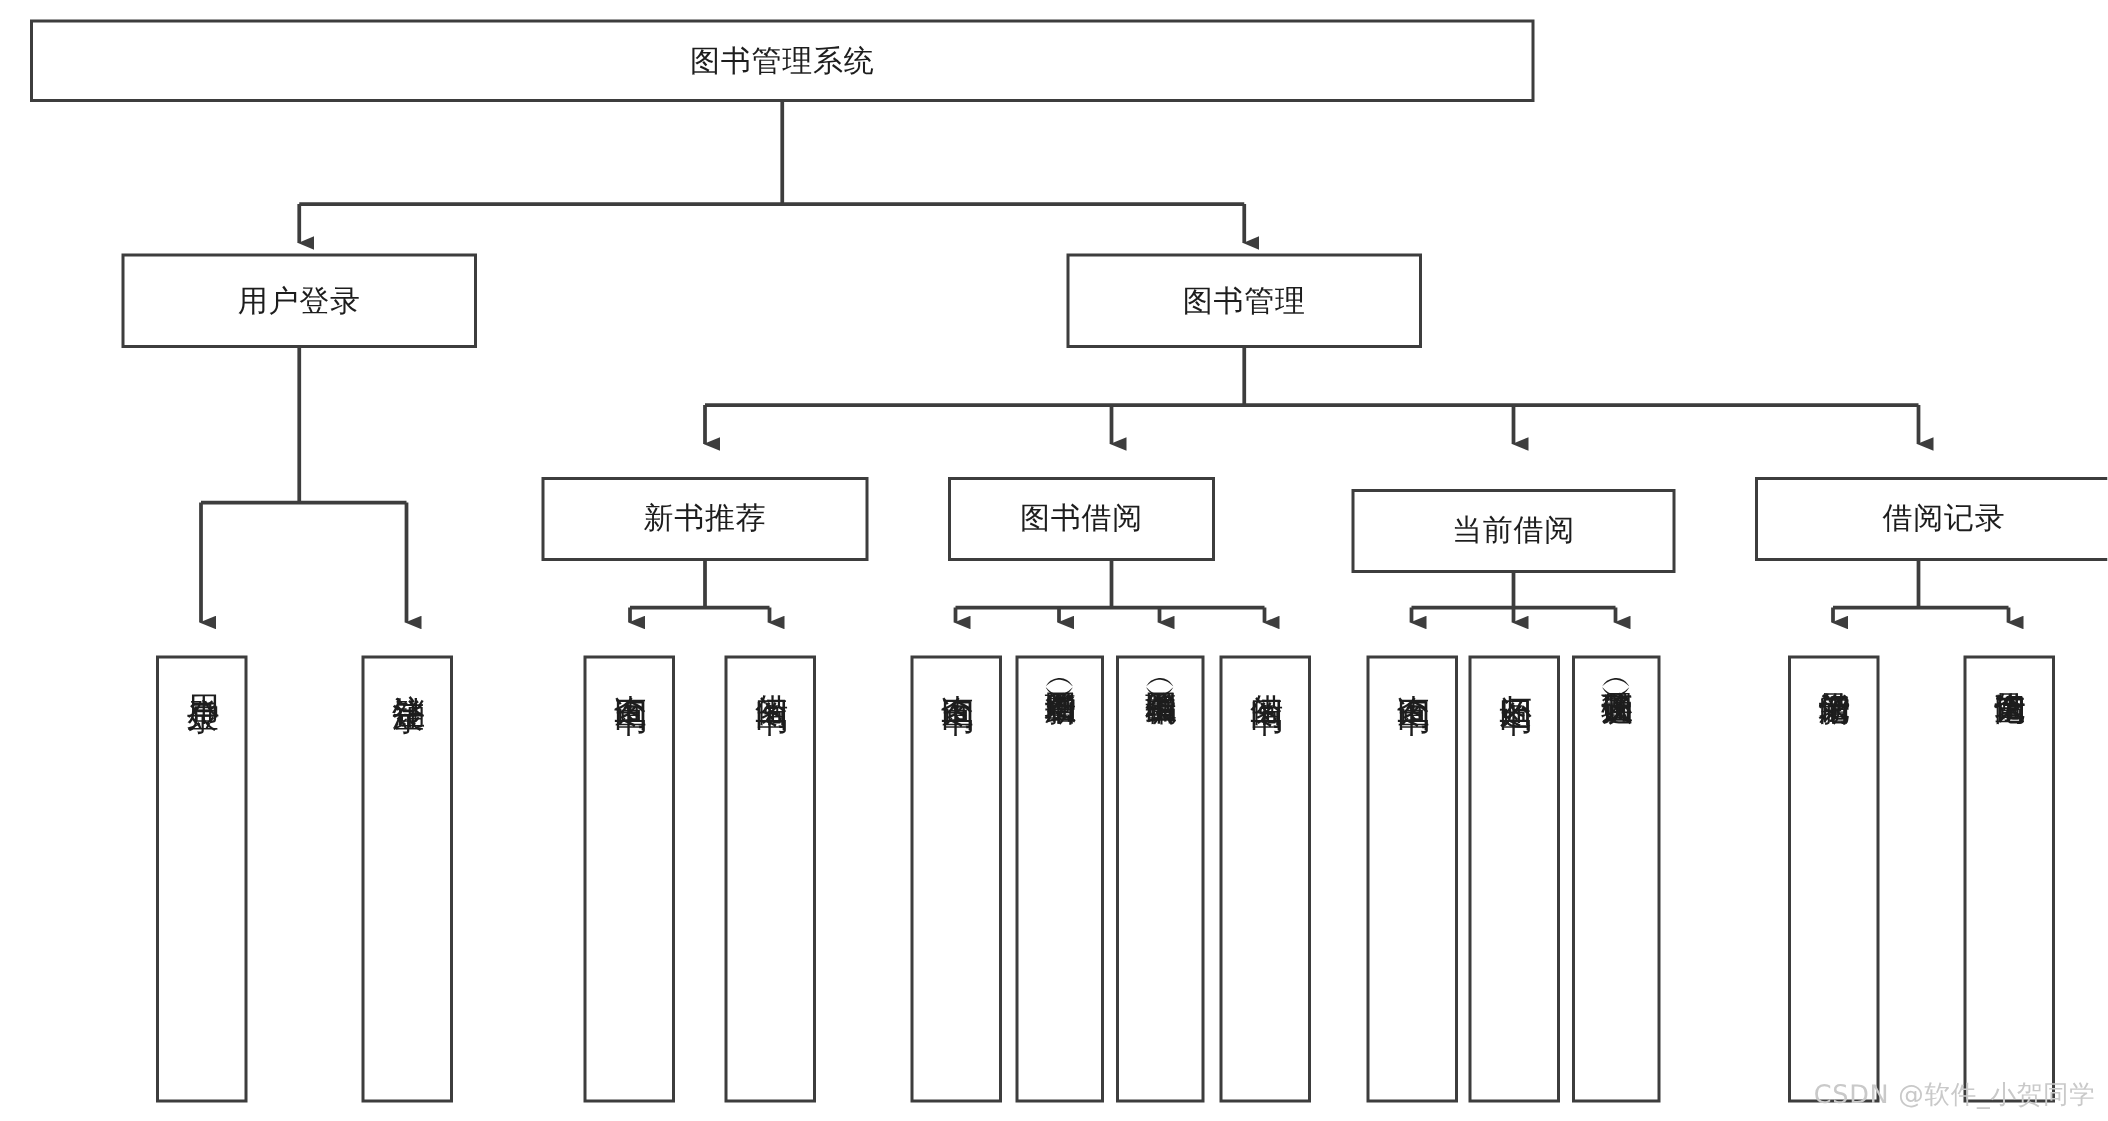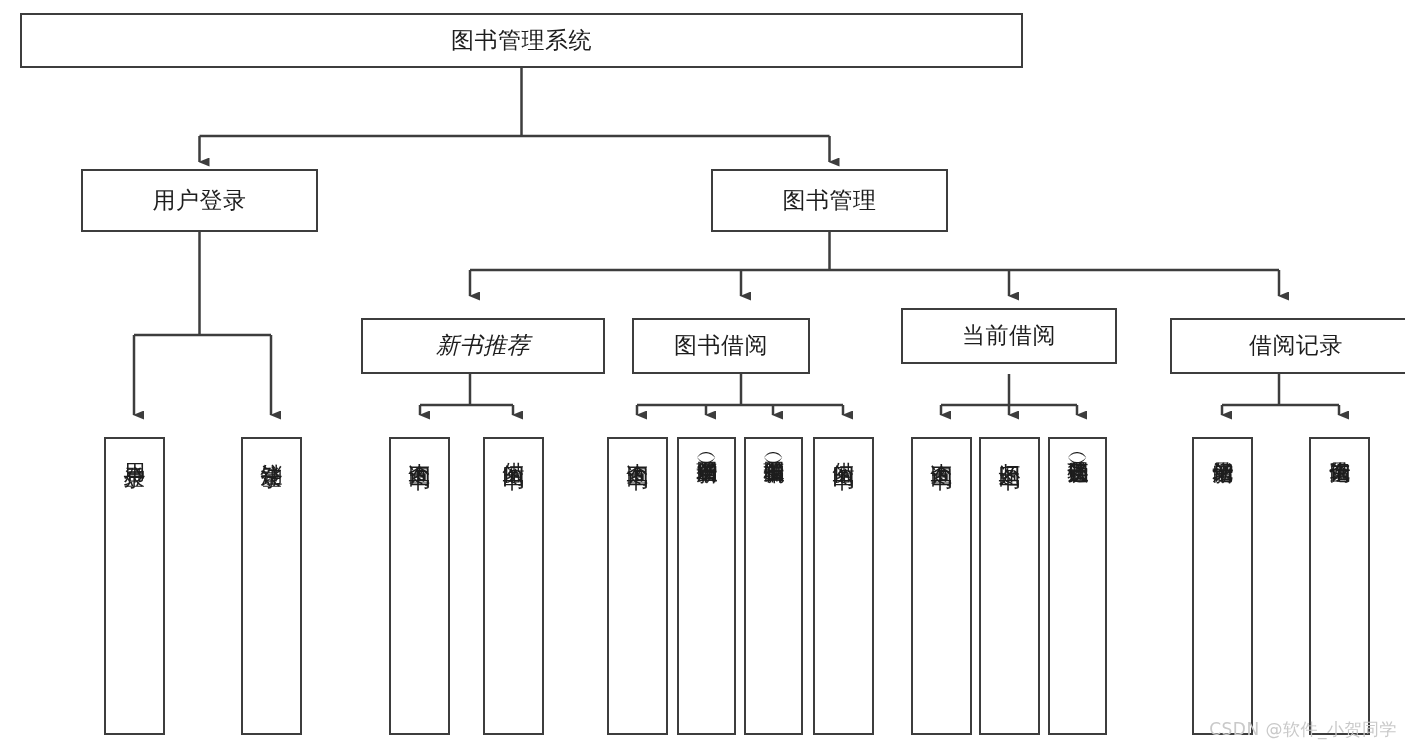--- a/index.html
+++ b/index.html
@@ -34,21 +34,21 @@
     z-index: 2;
   }
   .node-label {
     color: #1d1d1d;
     text-align: center;
     line-height: 1.18;
     white-space: pre-line;
   }
   
   .node.horizontal .node-label {
-    font-size: 23px;
+    font-size: 20px;
     letter-spacing: 0.5px;
   }
   
   .node.vertical {
     align-items: flex-start;
     justify-content: center;
     padding-top: 6px;
   }
   .node.vertical .node-label {
     writing-mode: vertical-rl;
@@ -149,27 +149,27 @@
     <span class="node-label">图书管理系统</span>
   </div>
 
   <div class="node horizontal" style="left:81px; top:169px; width:237px; height:63px;">
     <span class="node-label">用户登录</span>
   </div>
   <div class="node horizontal" style="left:711px; top:169px; width:237px; height:63px;justify-content:center;">
     <span class="node-label">图书管理</span>
   </div>
 
-  <div class="node horizontal" style="left:361px; top:318px; width:244px; height:56px;font-style:italic;">
+  <div class="node horizontal" style="left:361px; top:318px; width:218px; height:56px;">
     <span class="node-label">新书推荐</span>
   </div>
   <div class="node horizontal" style="left:632px; top:318px; width:178px; height:56px;">
     <span class="node-label">图书借阅</span>
   </div>
-  <div class="node horizontal" style="left:901px; top:308px; width:216px; height:56px;">
+  <div class="node horizontal" style="left:901px; top:326px; width:216px; height:56px;">
     <span class="node-label">当前借阅</span>
   </div>
   <div class="node horizontal" style="left:1170px; top:318px; width:252px; height:56px;">
     <span class="node-label">借阅记录</span>
   </div>
 
   <div class="node vertical" style="left:104px; top:437px; width:61px; height:298px;">
     <span class="node-label">用户登录</span>
   </div>
   <div class="node vertical" style="left:241px; top:437px; width:61px; height:298px;">

